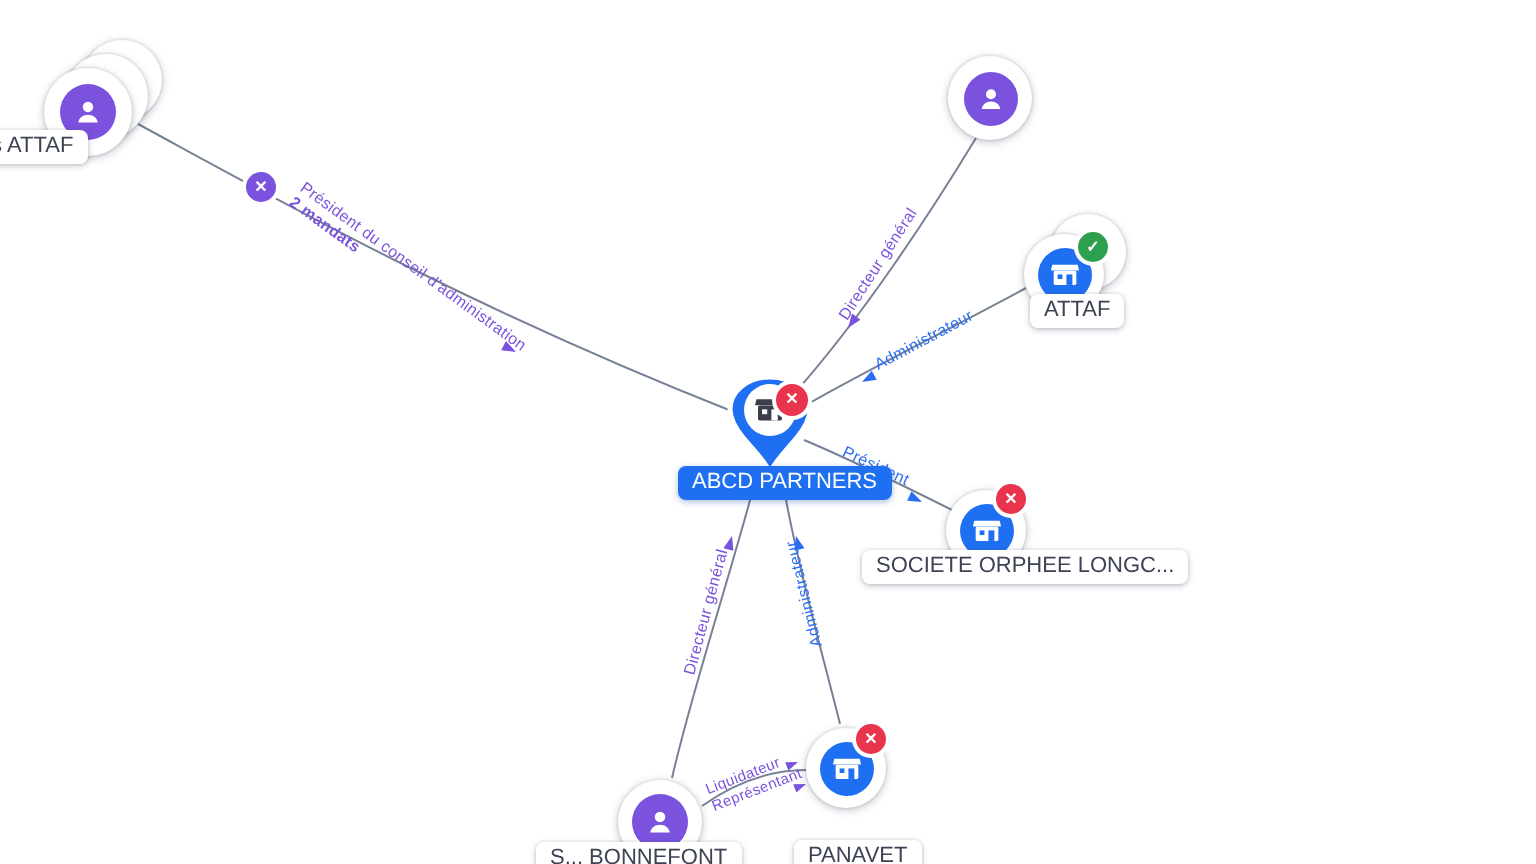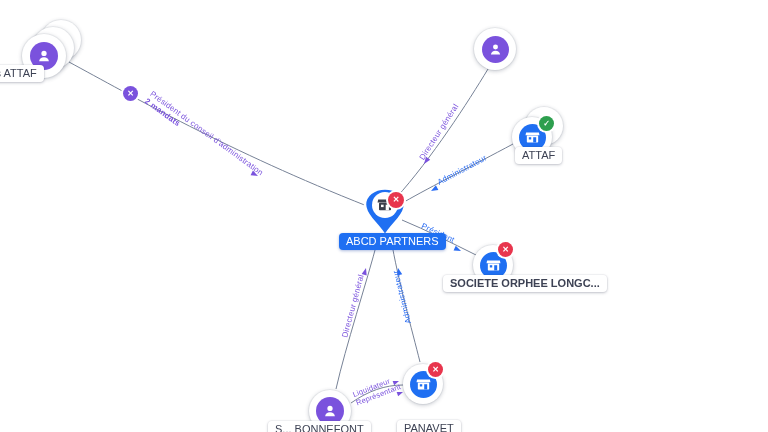--- a/index.html
+++ b/index.html
@@ -176,21 +176,21 @@
             <path d="M3 4.8h18l.9 4H2.1z" fill="#fff"></path>
             <rect x="6.8" y="11.6" width="3.4" height="3.2" fill="#1f6ff2"></rect>
             <rect x="13" y="11.6" width="4.2" height="7.4" fill="#1f6ff2"></rect>
           </svg>
       </div>
     </div>
     <div class="badge red" style="left:498px; top:242px;">
       <span>✕</span>
     </div>
   </div>
-  <div class="pill" style="left:443px; top:275px;font-weight:bold;">
+  <div class="pill" style="left:431px; top:275px;">
     <span>SOCIETE ORPHEE LONGC...</span>
   </div>
 
   <div class="node">
     <div class="circle" style="left:403px; top:364px; width:40px; height:40px;">
       <div class="avatar company" style="width:27px; height:27px;">
         <svg viewBox="0 0 24 24" width="17" height="17">
             <rect x="4" y="9" width="16" height="10" rx="1" fill="#fff"></rect>
             <path d="M3 4.8h18l.9 4H2.1z" fill="#fff"></path>
             <rect x="6.8" y="11.6" width="3.4" height="3.2" fill="#1f6ff2"></rect>

